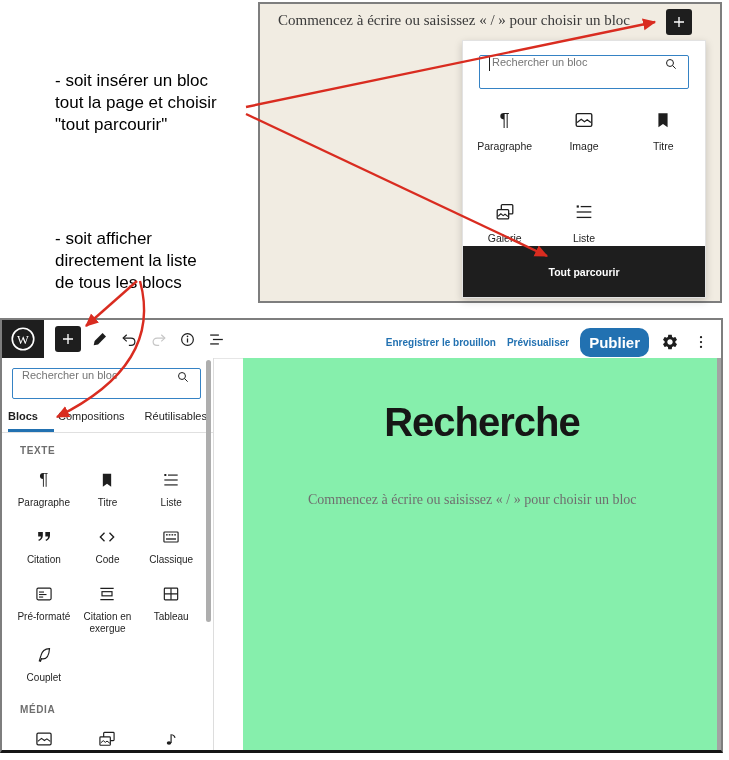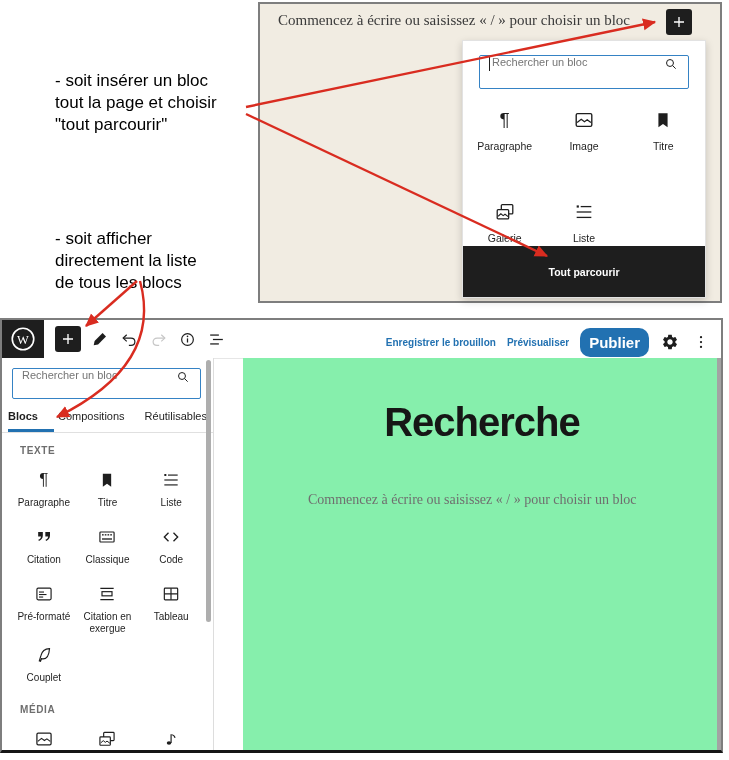--- a/index.html
+++ b/index.html
@@ -376,29 +376,29 @@
           <span class="sb-label">Liste</span>
         </div>
         <div class="sb-cell">
           <svg class="sb-icon">
               <use href="#i-quote"></use>
             </svg>
           <span class="sb-label">Citation</span>
         </div>
         <div class="sb-cell">
           <svg class="sb-icon">
+              <use href="#i-code"></use>
+            </svg>
+          <span class="sb-label">Code</span>
+        </div>
+        <div class="sb-cell">
+          <svg class="sb-icon">
               <use href="#i-classic"></use>
             </svg>
           <span class="sb-label">Classique</span>
-        </div>
-        <div class="sb-cell">
-          <svg class="sb-icon">
-              <use href="#i-code"></use>
-            </svg>
-          <span class="sb-label">Code</span>
         </div>
         <div class="sb-cell">
           <svg class="sb-icon">
               <use href="#i-pre"></use>
             </svg>
           <span class="sb-label">Pré-formaté</span>
         </div>
         <div class="sb-cell">
           <svg class="sb-icon">
               <use href="#i-pullquote"></use>

